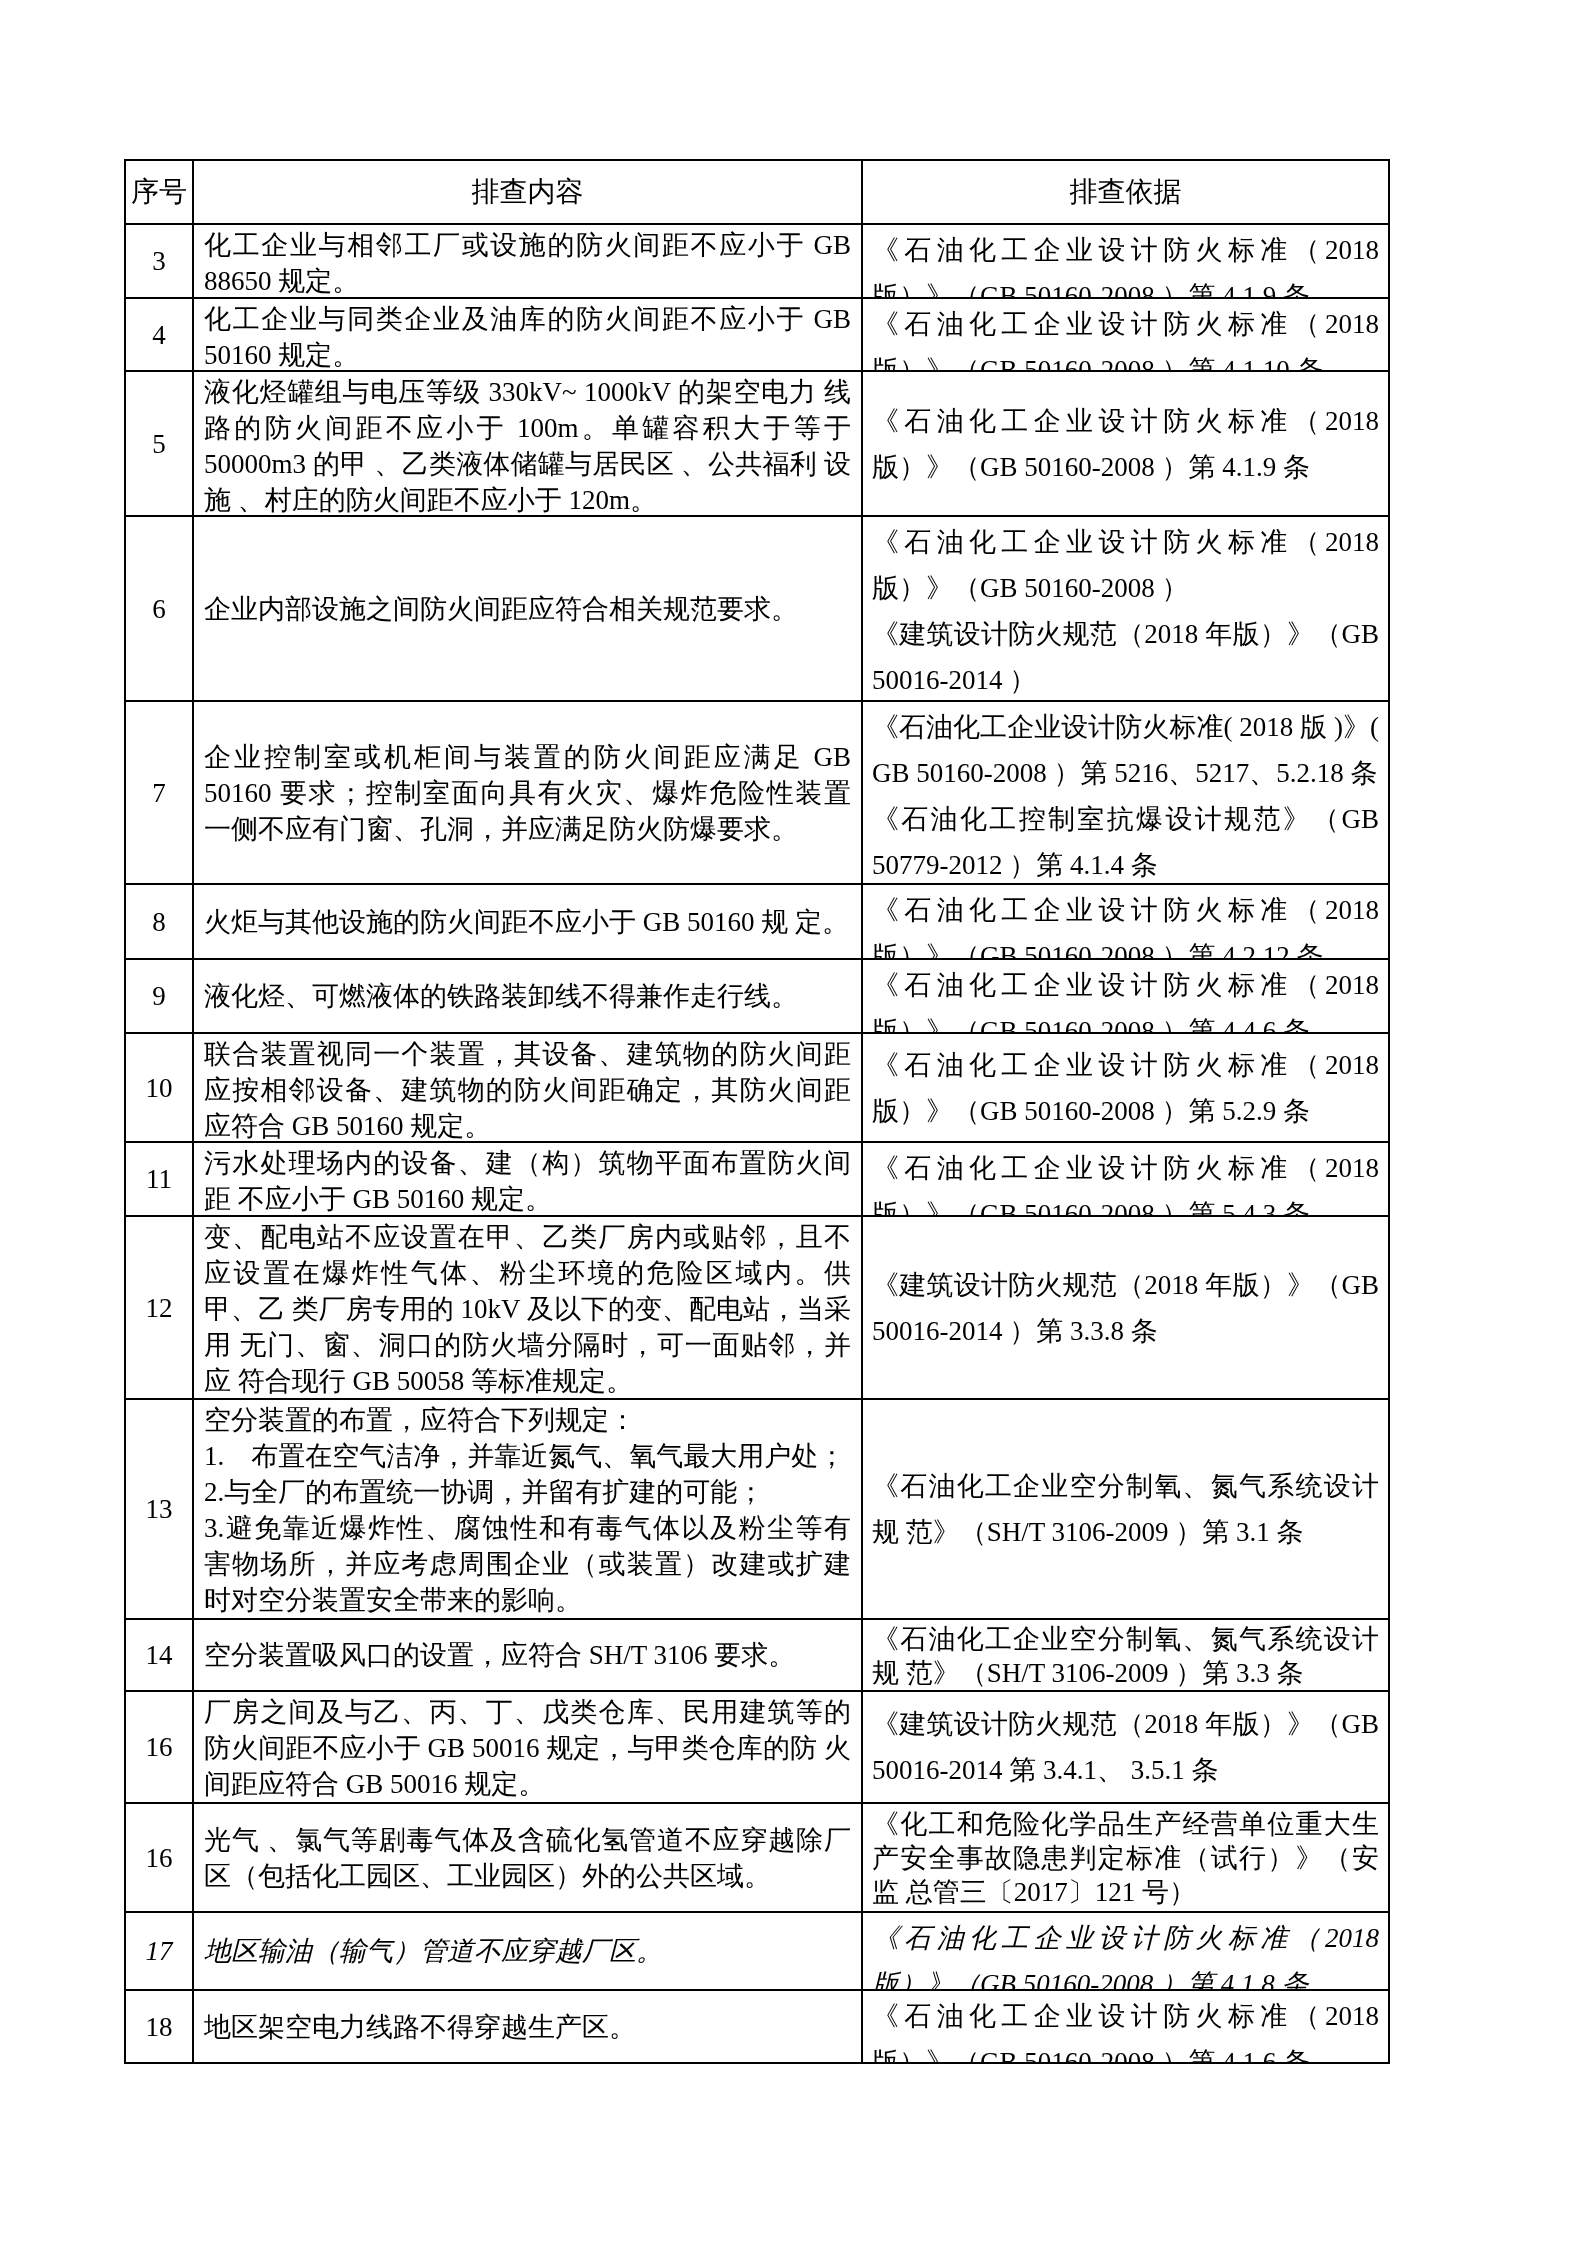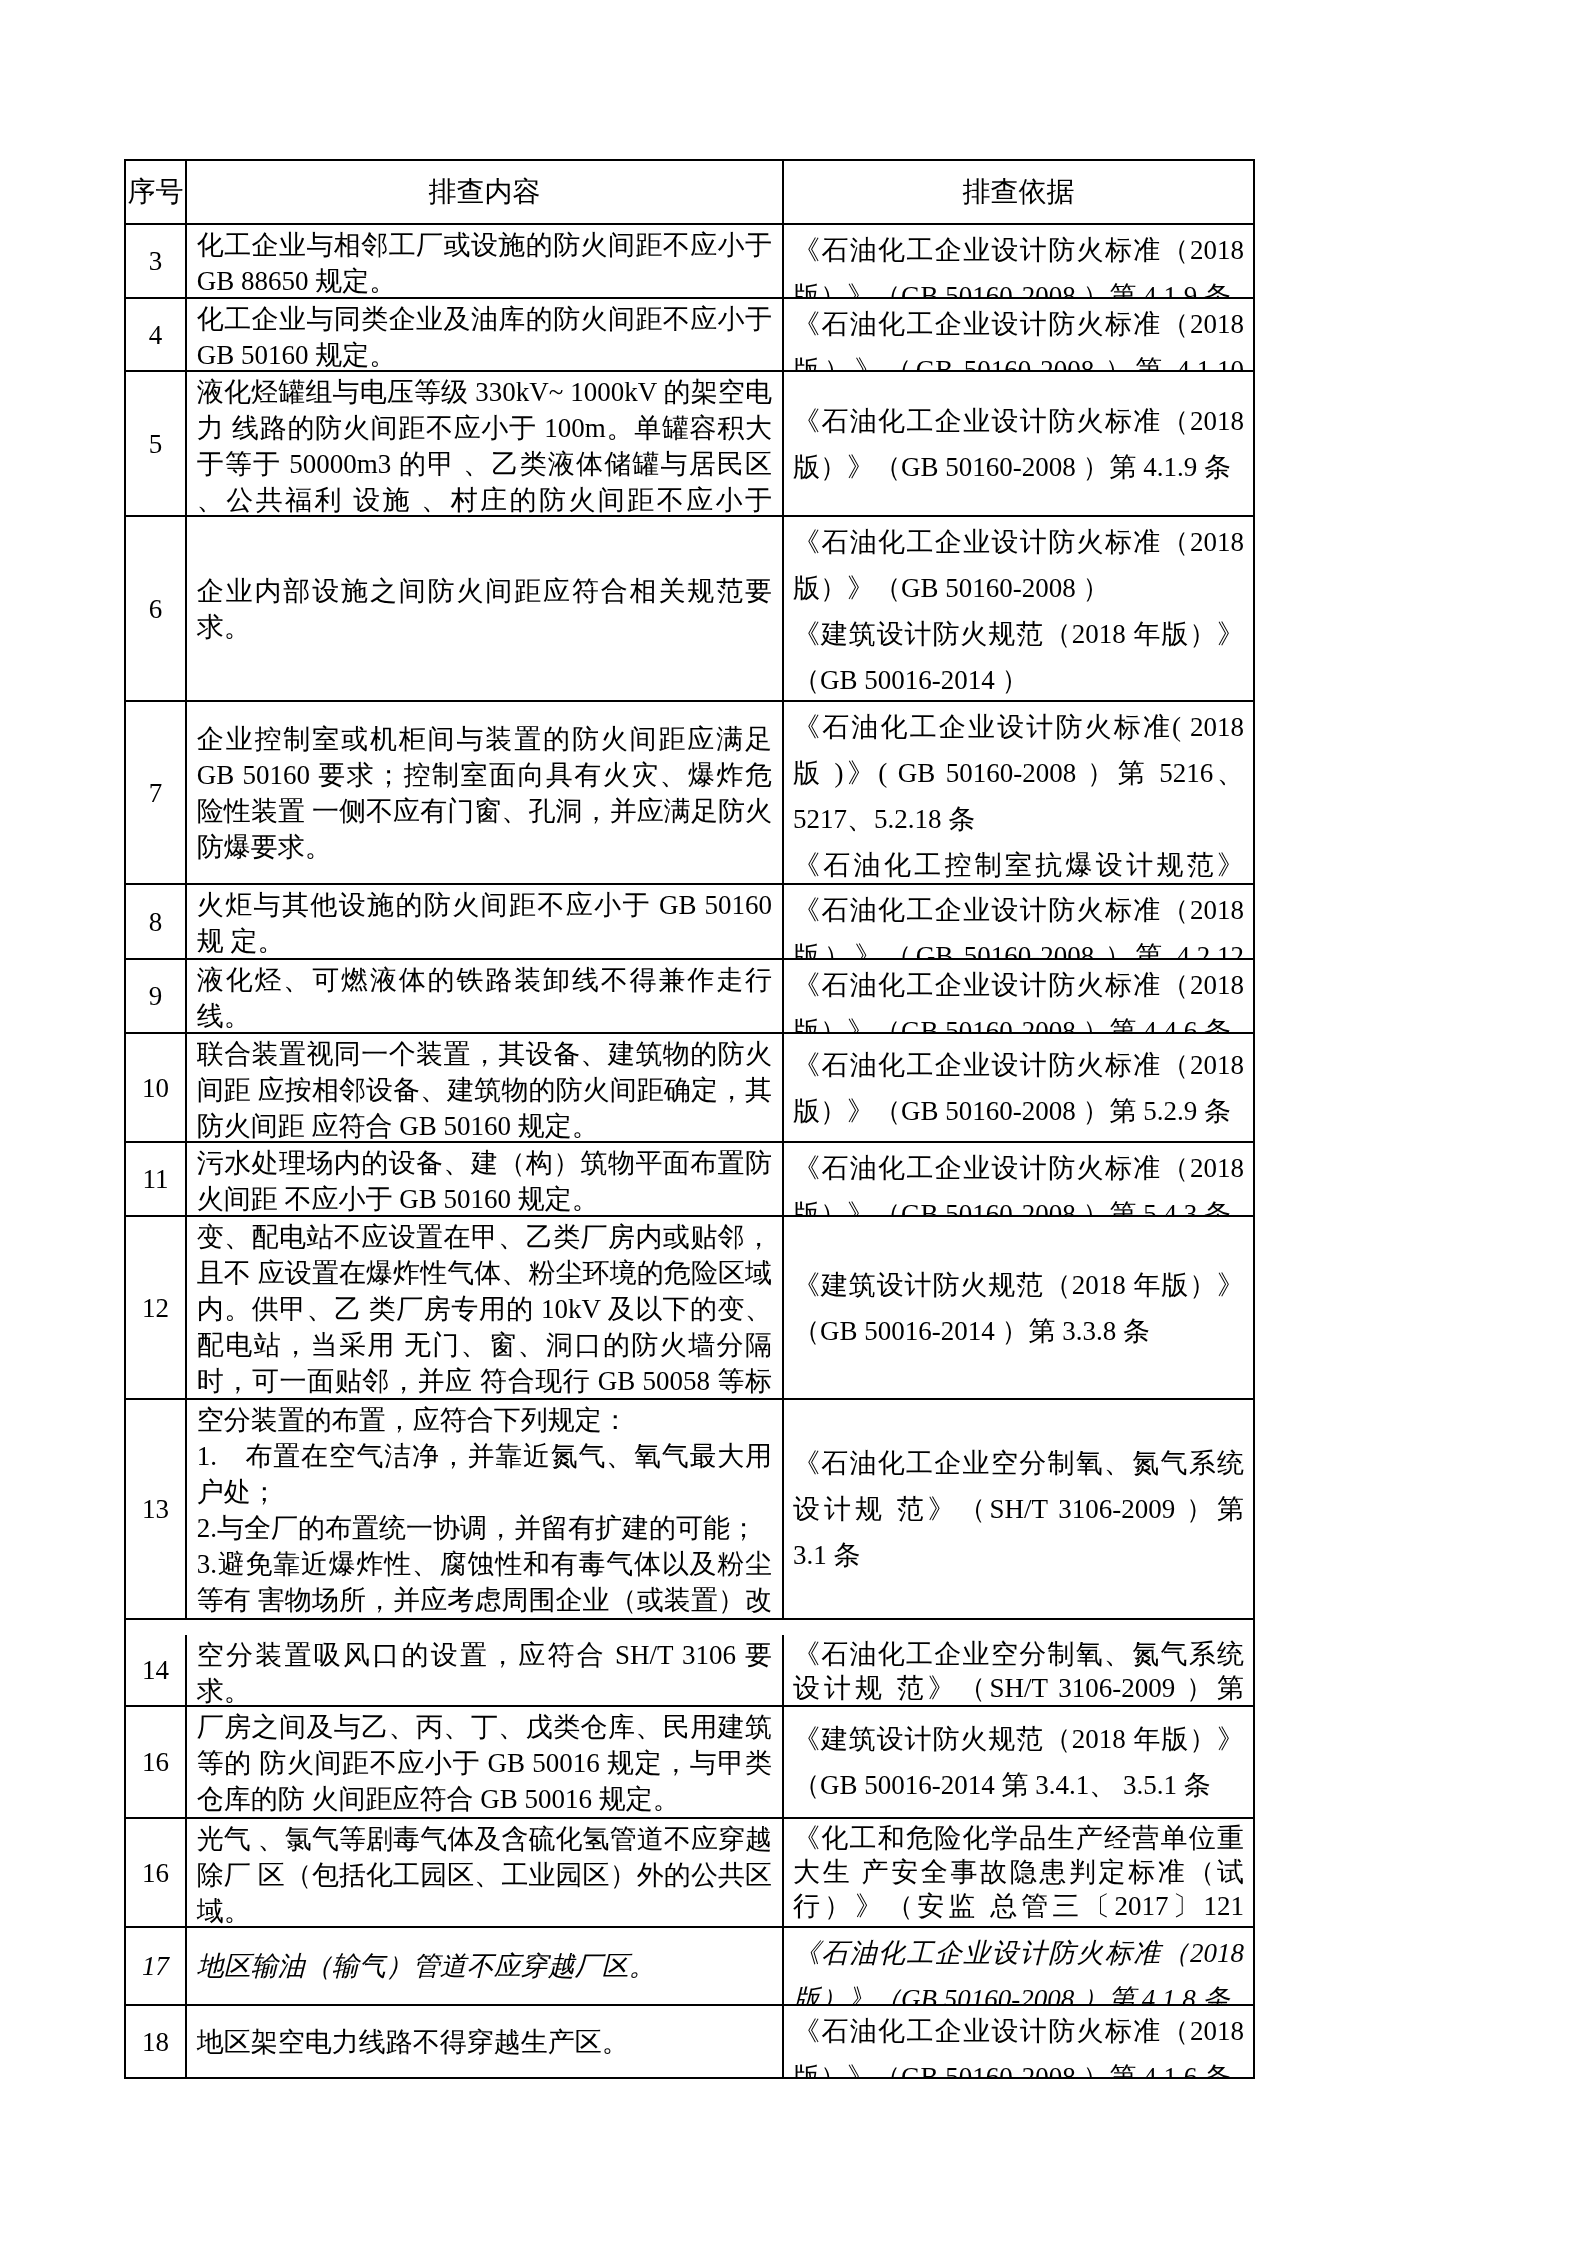--- a/index.html
+++ b/index.html
@@ -18,21 +18,21 @@
     position: absolute;
     left: 0; top: 0;
     width: 1586px;
     height: 2245px;
     background: #ffffff;
   }
   .tbl {
     position: absolute;
     left: 124px;
     top: 159px;
-    width: 1131px;
+    width: 1266px;
     border: 2px solid #000000;
     box-sizing: border-box;
     background: #ffffff;
   }
   .row {
     display: flex;
     width: 100%;
   }
   .cell {
     box-sizing: border-box;
@@ -82,21 +82,21 @@
   .tbl > .row:nth-child(3)  { height: 73px;  }  
   .tbl > .row:nth-child(4)  { height: 145px; }  
   .tbl > .row:nth-child(5)  { height: 185px; }  
   .tbl > .row:nth-child(6)  { height: 183px; }  
   .tbl > .row:nth-child(7)  { height: 75px;  }  
   .tbl > .row:nth-child(8)  { height: 74px;  }  
   .tbl > .row:nth-child(9)  { height: 109px; }  
   .tbl > .row:nth-child(10) { height: 74px;  }  
   .tbl > .row:nth-child(11) { height: 183px; }  
   .tbl > .row:nth-child(12) { height: 220px; }  
-  .tbl > .row:nth-child(13) { height: 72px; margin-top: 15px;  }  
+  .tbl > .row:nth-child(13) { height: 72px;  }  
   .tbl > .row:nth-child(14) { height: 112px; }  
   .tbl > .row:nth-child(15) { height: 109px; }  
   .tbl > .row:nth-child(16) { height: 78px; font-style: italic;  }  
   .tbl > .row:nth-child(17) { height: 71px;  }  
 
   
   .tbl > .row:nth-child(13) .cell-basis .txt,
   .tbl > .row:nth-child(15) .cell-basis .txt { line-height: 34px; }
 </style>
 </head>

